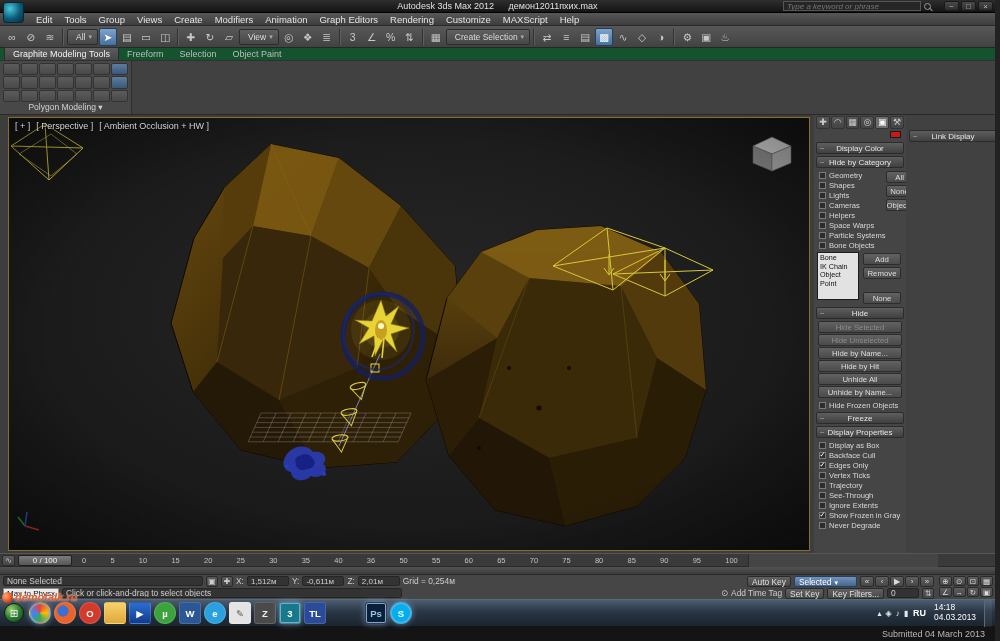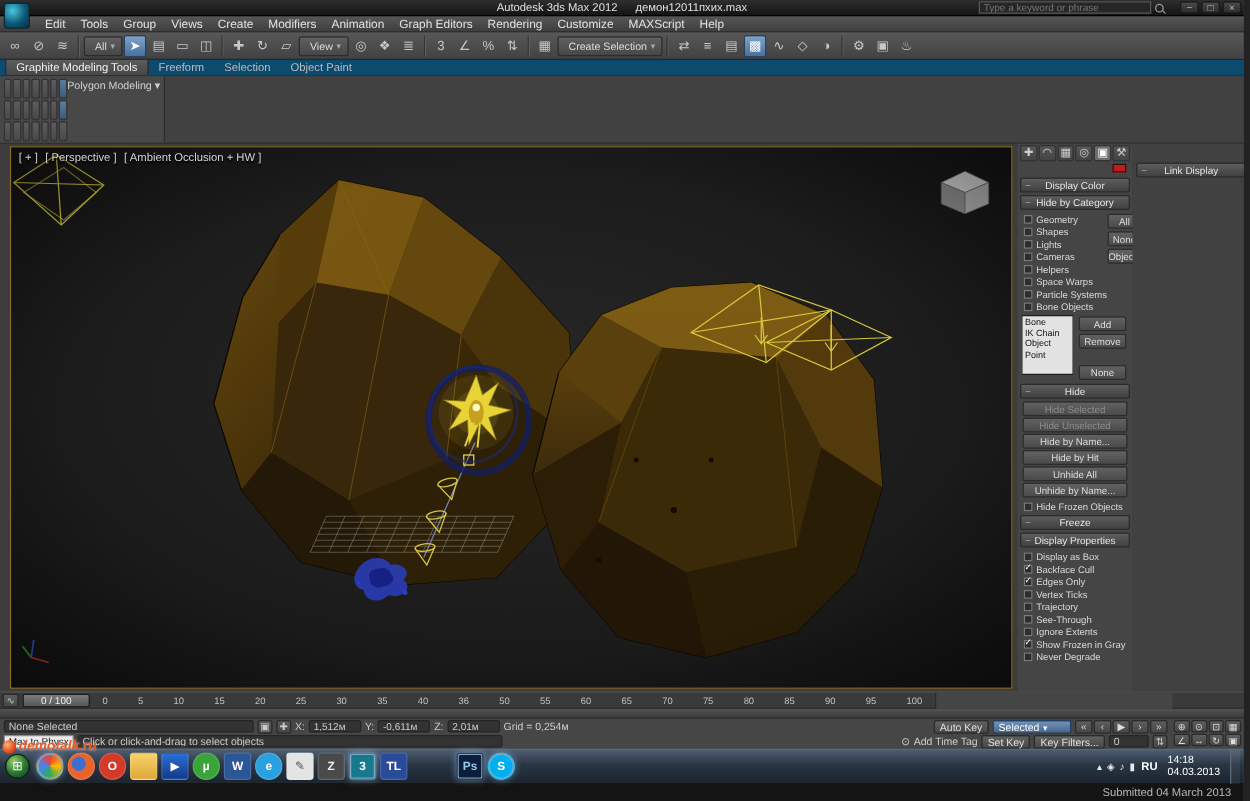--- a/index.html
+++ b/index.html
@@ -9,21 +9,21 @@
 
   
   .titlebar{height:13px;background:linear-gradient(#2e2e2e,#141414);position:relative;
     display:flex;align-items:center;border-bottom:1px solid #000}
   .app-logo{position:absolute;left:3px;top:2px;width:21px;height:21px;border-radius:3px;z-index:9;
     background:radial-gradient(circle at 32% 30%,#49c8de,#0d5a78 55%,#062c40);border:1px solid #0a2834}
   .tb-center{position:absolute;left:0;right:0;text-align:center;font-size:9px;color:#e0e0e0}
   .tb-center span{margin:0 6px}
   .tb-search{position:absolute;right:64px;top:1px;display:flex;align-items:center;gap:3px}
   .tb-search input{width:138px;height:10px;background:#262626;border:1px solid #555;color:#999;
-    font-size:8px;padding:0 3px;font-family:inherit}
+    font-size:8px;font-style:italic;padding:0 3px;font-family:inherit}
   .search-icon{position:relative;width:7px;height:7px;border:1px solid #999;border-radius:50%;display:inline-block}
   .search-icon::after{content:"";position:absolute;width:4px;height:1px;background:#999;transform:rotate(45deg);right:-3px;bottom:-1px}
   .winbtns{position:absolute;right:2px;top:1px;display:flex;gap:2px}
   .winbtn{width:15px;height:10px;display:flex;align-items:center;justify-content:center;
     font-size:8px;color:#bbb;background:linear-gradient(#4a4a4a,#2c2c2c);border:1px solid #1a1a1a;border-radius:2px}
 
   
   .menubar{height:13px;background:linear-gradient(#575757,#3e3e3e);display:flex;align-items:center;
     padding-left:30px;border-bottom:1px solid #2a2a2a}
   .menu-item{padding:0 6px;font-size:9.5px;color:#e4e4e4;white-space:nowrap}
@@ -33,25 +33,25 @@
     padding:0 3px;gap:1px;border-bottom:1px solid #262626}
   .tb-ico{width:18px;height:18px;display:flex;align-items:center;justify-content:center;
     font-size:10.5px;color:#c8c8c8;border:1px solid transparent;border-radius:2px;white-space:nowrap}
   .tb-ico.active{background:linear-gradient(#7ea3cc,#48709e);border-color:#24405e;color:#fff}
   .tb-ico.dd{width:auto;height:16px;padding:0 5px;background:linear-gradient(#606060,#474747);
     border:1px solid #2c2c2c;font-size:8.5px;gap:3px;color:#ddd}
   .tb-ico.dd::after{content:"▾";font-size:7px;color:#aaa}
   .tb-ico.sep{width:2px;padding:0;border-left:1px solid #333;border-right:1px solid #5e5e5e;margin:0 2px;height:18px}
 
   
-  .ribbon-tabs{height:13px;background:#0c4a6e;display:flex;align-items:flex-end;padding-left:4px;border-bottom:1px solid #303030}
+  .ribbon-tabs{height:13px;background:#14532d;display:flex;align-items:flex-end;padding-left:4px;border-bottom:1px solid #303030}
   .r-tab{padding:1px 8px;font-size:9px;color:#bdbdbd}
   .r-tab.active{background:linear-gradient(#5c5c5c,#474747);color:#f2f2f2;border:1px solid #2c2c2c;border-bottom:none}
   .ribbon-body{height:54px;background:#414141;border-bottom:1px solid #282828;display:flex}
-  .r-panel{width:132px;background:#484848;border-right:1px solid #2e2e2e;display:flex;flex-direction:row;padding:2px 3px 1px}
+  .r-panel{width:132px;background:#484848;border-right:1px solid #2e2e2e;display:flex;flex-direction:column;padding:2px 3px 1px}
   .r-grid{flex:1;display:grid;grid-template-columns:repeat(7,1fr);grid-auto-rows:1fr;gap:1px}
   .r-btn{background:linear-gradient(#5c5c5c,#494949);border:1px solid #333;border-radius:2px}
   .r-btn.blue{background:linear-gradient(#5c7e9e,#3a587a)}
   .r-label{font-size:8.5px;color:#d2d2d2;text-align:center;height:11px;line-height:11px}
 
   
   .workarea{position:relative;height:438px;background:#3d3d3d}
   .viewport{position:absolute;left:8px;top:2px;width:802px;height:434px;background:#101010;
     border:1px solid #8a6d2a}
   .viewport svg{position:absolute;left:0;top:0;width:100%;height:100%}

